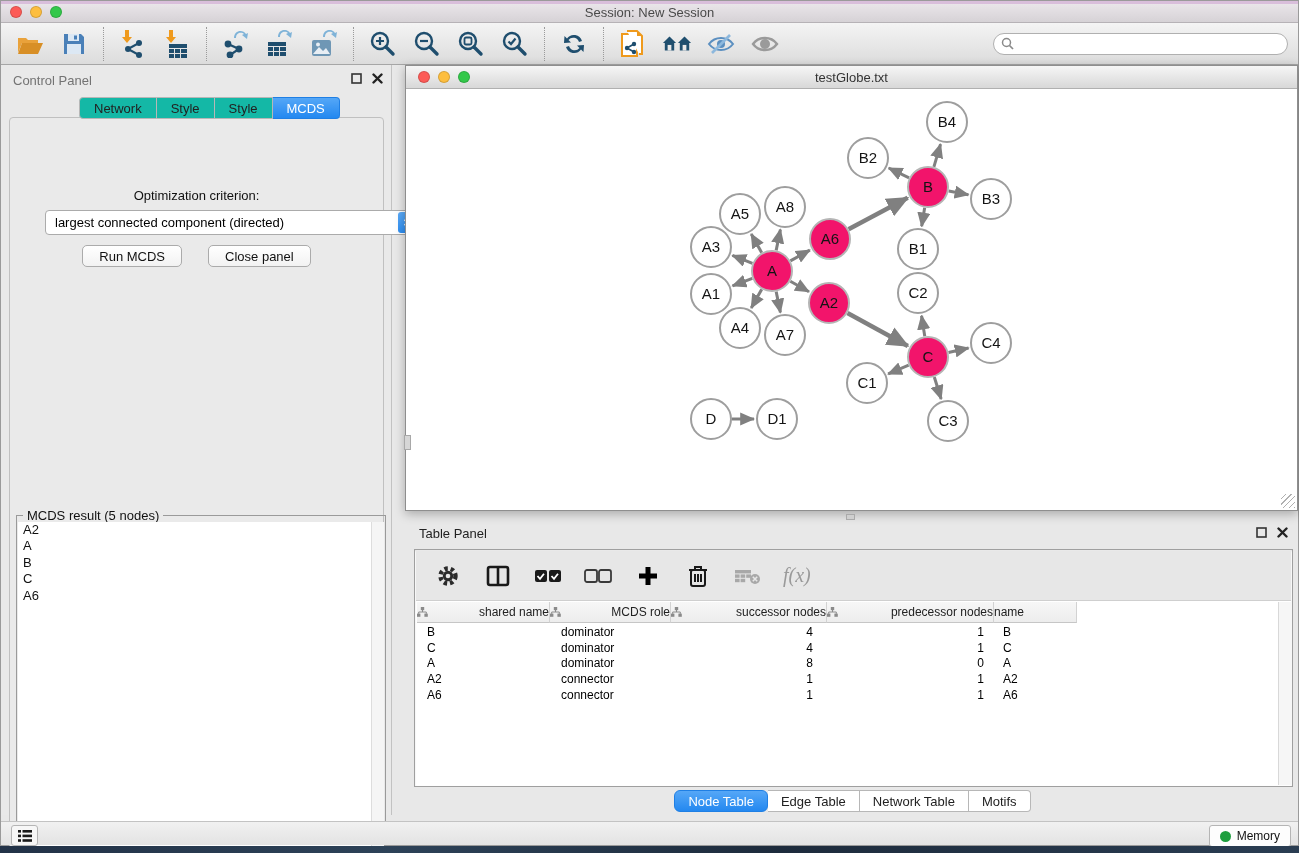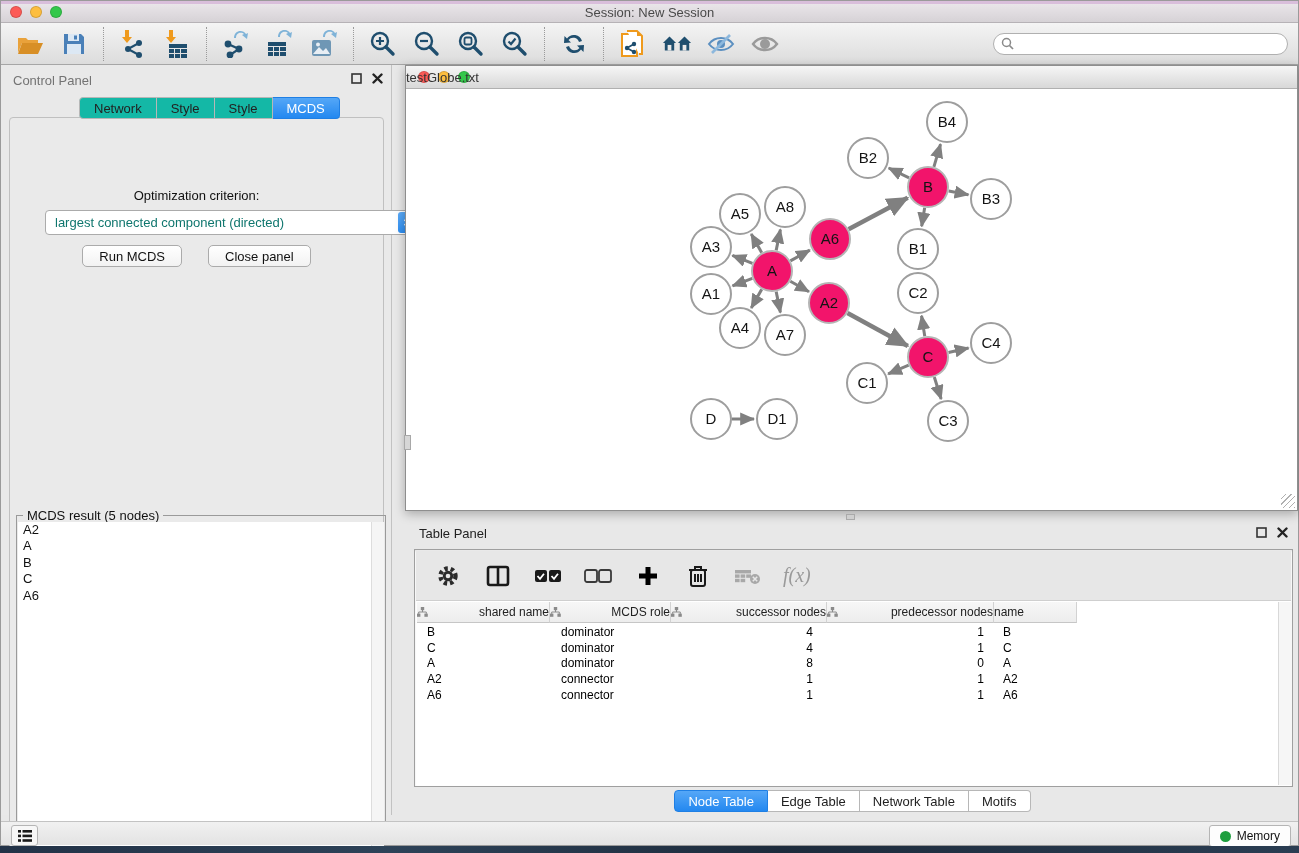--- a/index.html
+++ b/index.html
@@ -35,40 +35,40 @@
   .panel-btns { position:absolute; right:8px; top:8px; display:flex; gap:10px; align-items:center; }
   .cp-frame { position:absolute; left:8px; top:52px; width:375px; height:749px; border:1px solid #c0c0c0; border-radius:4px; background:#eaeaea; }
   .cp-tabs { position:absolute; left:78px; top:32px; display:flex; z-index:3; }
   .cp-tab { height:22px; padding:0 14px; font-size:13px; line-height:21px; background:#14b8a6;
     border:1px solid #b7b7b7; border-left:none; color:#222; }
   .cp-tab:first-child { border-left:1px solid #b7b7b7; border-radius:4px 0 0 4px; }
   .cp-tab:last-child { border-radius:0 4px 4px 0; }
   .cp-tab.sel { background:linear-gradient(#55a7f7,#2388f0); border-color:#1f7fe4; color:#fff; }
   .opt-label { position:absolute; left:0; width:100%; top:70px; text-align:center; font-size:13px; color:#111; }
   .combo { position:absolute; left:35px; top:92px; width:376px; height:25px; background:#fff;
-    border:1px solid #ababab; border-radius:4px; font-size:13px; color:#0f766e;
+    border:1px solid #ababab; border-radius:4px; font-size:13px; color:#000000;
     display:flex; align-items:center; padding-left:9px;text-align:right; }
   .combo .stepper { position:absolute; right:1px; top:1px; width:21px; height:21px; border-radius:3px;
     background:linear-gradient(#5cabf8,#2f8ff2); display:flex; flex-direction:column; align-items:center; justify-content:center; gap:1px; }
   .cp-btnrow { position:absolute; left:0; width:100%; top:127px; display:flex; justify-content:center; gap:26px;align-items:flex-end; }
   .mac-btn { height:22px; padding:0 16px; background:linear-gradient(#ffffff,#f2f2f2);
     border:1px solid #ababab; border-radius:5px; font-size:13px; color:#111; font-family:"Liberation Sans",sans-serif; }
   .groupbox { position:absolute; left:6px; top:397px; width:370px; height:339px; border:1px solid #9a9a9a; }
   .groupbox legend { position:absolute; left:6px; top:-8px; background:#eaeaea; padding:0 4px; font-size:13px; color:#111; }
   .glist { position:absolute; left:1px; top:6px; right:1px; bottom:1px; background:#fff; overflow:hidden; }
   .glist-track { position:absolute; right:0; top:0; bottom:0; width:13px; background:#f5f5f5; border-left:1px solid #ddd; }
   .glist .item { font-size:13px; color:#111; padding:0 5px; height:16.4px; line-height:16.4px; }
 
   
   .net-window { position:absolute; left:404px; top:64px; width:893px; height:446px; background:#fff;
     border:1px solid #8e8e8e; box-shadow:0 3px 10px rgba(0,0,0,.28); }
   .net-titlebar { position:absolute; left:0; top:0; width:100%; height:23px;
     background:linear-gradient(#f6f6f6,#d8d8d8); border-bottom:1px solid #b0b0b0; }
   .net-titlebar .tl-dots { top:5px; left:12px; }
-  .net-titlebar .wtitle { position:absolute; left:0; right:0; top:4px; text-align:left; font-size:13px; color:#333; }
+  .net-titlebar .wtitle { position:absolute; left:0; right:0; top:4px; text-align:center; font-size:13px; color:#333; }
   .net-canvas { position:absolute; left:1px; right:1px; top:23px; bottom:1px; background:#fff; }
   .resize-grip { position:absolute; right:2px; bottom:2px; width:14px; height:14px;
     background:repeating-linear-gradient(135deg, transparent 0 3px, #b0b0b0 3px 4px); }
   .left-grip { position:absolute; left:-2px; top:369px; width:7px; height:15px; background:#d6d6d6; border:1px solid #a8a8a8; }
   .split-mark { position:absolute; left:845px; top:513px; width:9px; height:6px; background:#cfcfcf; border:1px solid #aaa; }
 
   
   .table-panel { position:absolute; left:404px; top:520px; width:895px; height:294px; }
   .tp-frame { position:absolute; left:9px; top:28px; width:879px; height:238px; border:1px solid #9f9f9f; background:#fff;
     box-shadow:inset 0 1px 2px rgba(0,0,0,.12); }
@@ -82,21 +82,21 @@
   .trow { display:flex; height:15.7px; align-items:center; font-size:12px; color:#000; }
   .c0{width:133px; padding-left:10px} .c1{width:121px; padding-left:11px}
   .c2{width:156px; text-align:right; padding-right:14px}
   .c3{width:167px; text-align:right; padding-right:10px}
   .c4{width:83px; padding-left:9px}
   .tp-vscroll { position:absolute; right:1px; top:52px; bottom:1px; width:13px; background:#f6f6f6; border-left:1px solid #d8d8d8; }
   .tp-tabs { position:absolute; left:0; width:100%; top:269px; display:flex; justify-content:center; }
   .tp-tab { height:22px; padding:0 13px; font-size:13px; line-height:21px; background:#fff; border:1px solid #b7b7b7; border-left:none; color:#222; }
   .tp-tab:first-child { border-left:1px solid #b7b7b7; border-radius:4px 0 0 4px; }
   .tp-tab:last-child { border-radius:0 4px 4px 0; }
-  .tp-tab.sel { background:linear-gradient(#55a7f7,#2388f0); border-color:#1f7fe4; color:#fff; }
+  .tp-tab.sel { background:linear-gradient(#55a7f7,#2388f0); border-color:#1f7fe4; color:#fff;border-radius:6px; }
 
   
   .statusbar { position:absolute; left:0; bottom:0; width:100%; height:24px;
     background:linear-gradient(#f1f1f1,#e3e3e3); border-top:1px solid #c3c3c3; }
   .task-btn { position:absolute; left:10px; top:3px; width:27px; height:21px; background:#f7f7f7;
     border:1px solid #b5b5b5; border-radius:3px; display:flex; align-items:center; justify-content:center; }
   .mem-btn { position:absolute; right:7px; top:3px; height:22px; padding:0 10px; background:#fdfdfd;
     border:1px solid #b5b5b5; border-radius:3px; display:flex; align-items:center; gap:6px; font-size:12px; color:#111; }
   .mem-dot { width:11px; height:11px; border-radius:50%; background:#1e9e3e; }
   .desktop-strip { position:absolute; left:0; top:846px; width:100%; height:7px;

